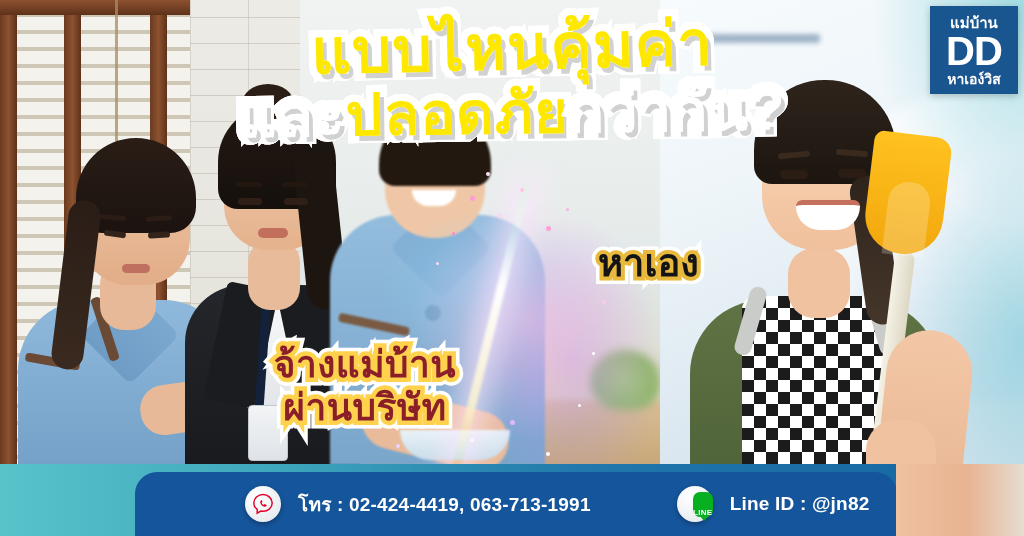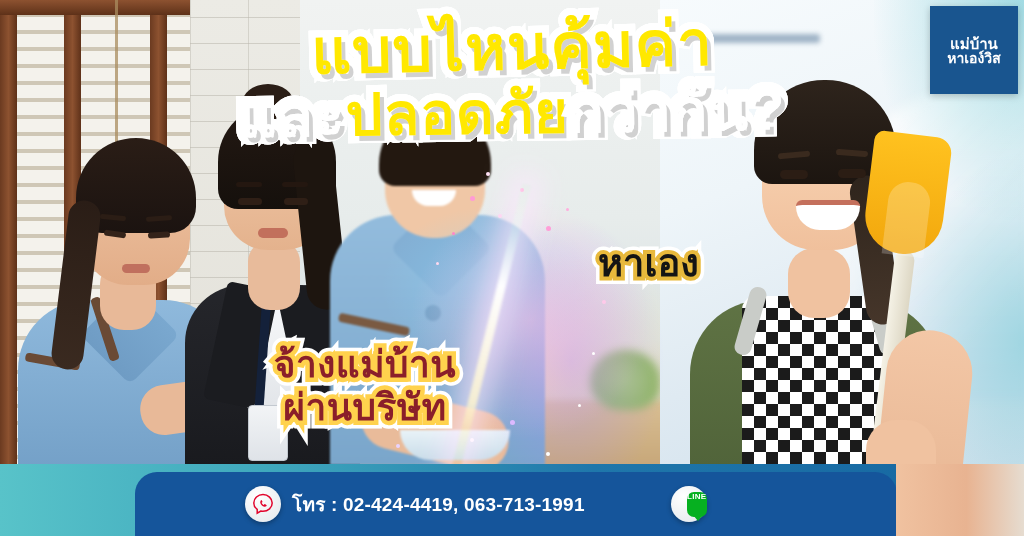--- a/index.html
+++ b/index.html
@@ -400,39 +400,39 @@
     position:absolute; left:0; bottom:0; width:1024px; height:72px;
     background:linear-gradient(90deg,#58c3c9 0%,#3fa8bd 26%,#1f77ab 58%,#1565a0 100%);
   }
   .footer-panel{
     position:absolute; left:135px; bottom:0; width:762px; height:64px;
     background:#15559b;
     border-radius:22px 22px 0 0;
     display:flex; align-items:center;
   }
   .contact{
-    display:flex; align-items:center; gap:11px;
+    display:flex; align-items:center; gap:17px;
   }
   .contact:first-child{ margin-left:110px; }
   .contact:last-child{ margin-left:86px; }
   .cicon{
     width:36px; height:36px; border-radius:50%;
     background:radial-gradient(circle at 35% 28%, #ffffff, #e2e7eb);
     box-shadow:0 2px 5px rgba(0,0,0,.3);
     display:flex; align-items:center; justify-content:center;
     flex:0 0 auto;
   }
   .ctext{
     color:#ffffff; font-size:19px; font-weight:bold; letter-spacing:.2px;
     white-space:nowrap;
   }
   .line-badge{
     width:31px; height:25px; border-radius:7px;
     background:#06b020;
-    display:flex; align-items:flex-start; justify-content:center;
+    display:flex; align-items:flex-end; justify-content:center;
     position:relative;
     margin-left:16px;
   }
   .line-badge::after{
     content:""; position:absolute; bottom:-4px; left:6px;
     border-left:5px solid transparent; border-right:5px solid transparent;
     border-top:6px solid #06b020;
   }
   .line-badge span{
     color:#fff; font-size:8px; font-weight:bold; letter-spacing:.3px;
@@ -607,20 +607,21 @@
         <span class="layer rw">หาเอง</span>
         <span class="layer ryy">หาเอง</span>
         <span class="layer rk">หาเอง</span>
         <span style="visibility:hidden">หาเอง</span>
       </span>
     </div>
   </div>
 
   <div class="logo">
     <div class="logo-top">แม่บ้าน</div>
+    <div class="logo-dd">DD</div>
     <div class="logo-bot">หาเอง์วิส</div>
   </div>
 
   <div class="footer-bg"></div>
   <div class="footer-panel">
 
     <div class="contact">
       <div class="cicon">
         <svg width="24" height="24" viewBox="0 0 24 24" aria-hidden="true">
           <path d="M12 2.6c-5.1 0-9.2 3.7-9.2 8.3 0 2.6 1.3 4.9 3.4 6.4v3.9l3.6-2.1c.7.1 1.4.2 2.2.2 5.1 0 9.2-3.7 9.2-8.3S17.1 2.6 12 2.6z" fill="none" stroke="#e2042c" stroke-width="1.5"></path>
@@ -629,18 +630,19 @@
       </div>
       <div class="ctext">โทร : 02-424-4419, 063-713-1991</div>
     </div>
 
     <div class="contact">
       <div class="cicon">
         <div class="line-badge">
           <span>LINE</span>
         </div>
       </div>
+      <div class="ctext">Line ID : @jn82</div>
     </div>
 
   </div>
   <div class="arm-over-footer"></div>
 
 </div>
 
 </body></html>

